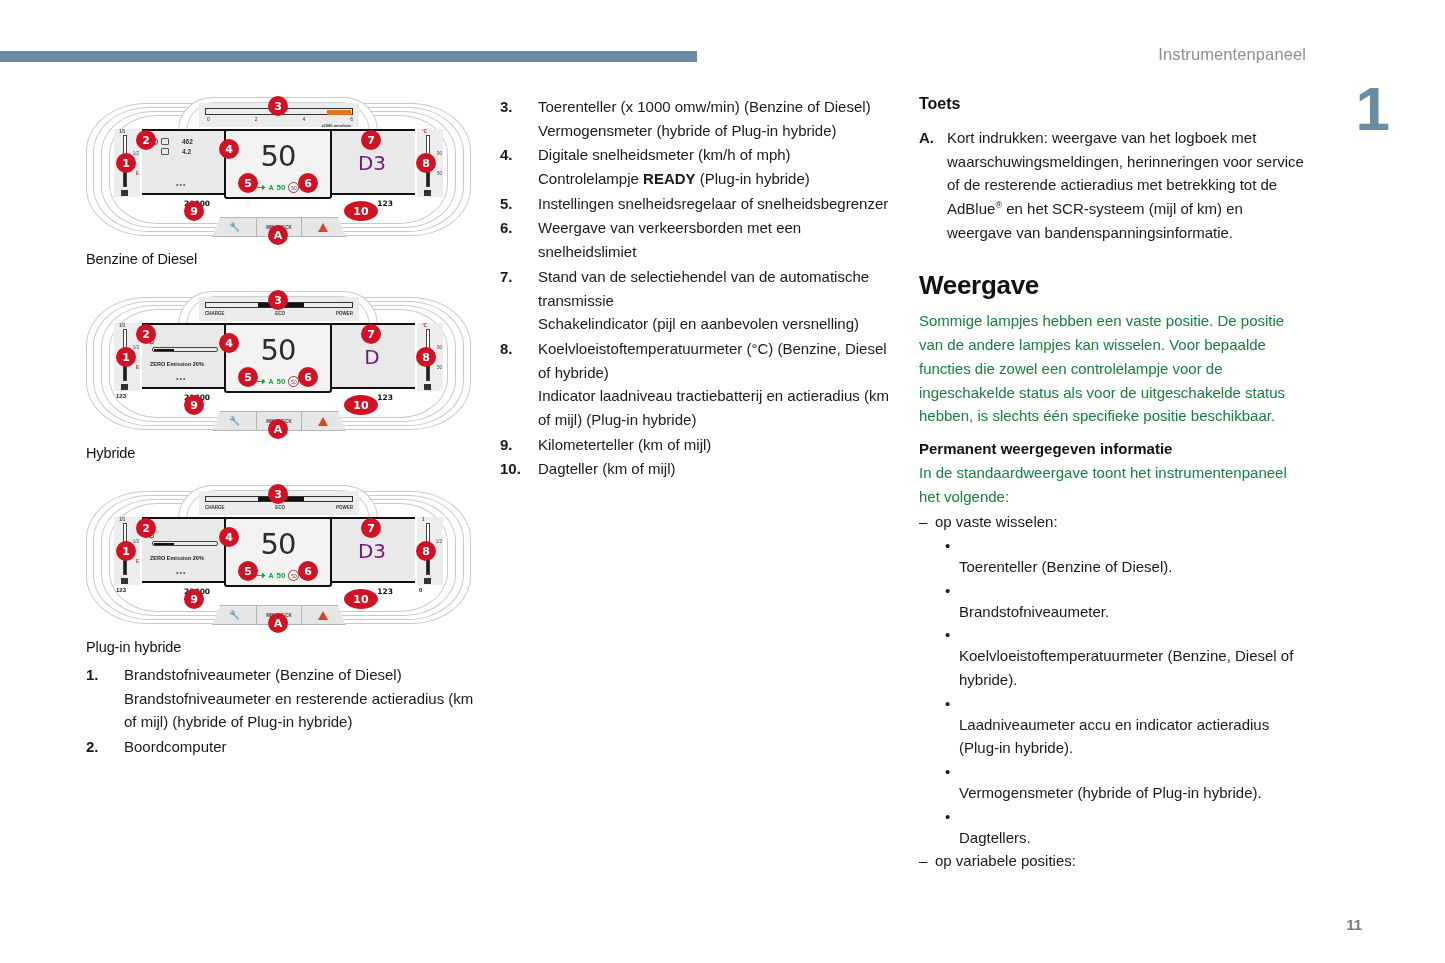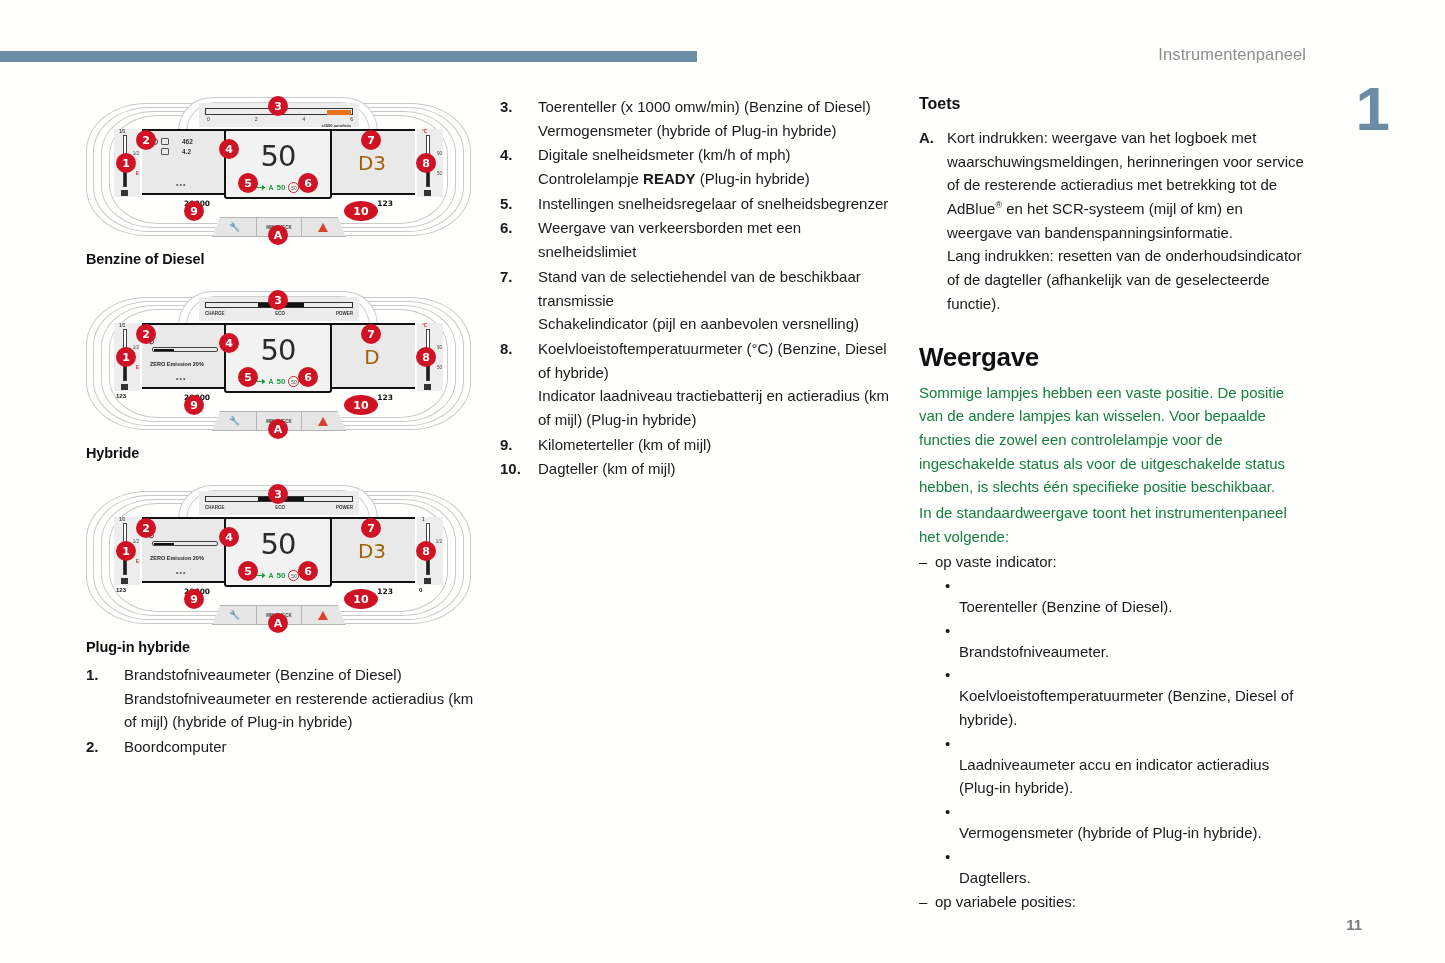--- a/index.html
+++ b/index.html
@@ -192,21 +192,21 @@
   }
 
   
   .gearbox {
     position: absolute;
     right: 4px; top: 4px;
     width: 78px; height: 56px;
     display: flex; align-items: center; justify-content: center;
   }
   .gear-value {
-    font-size: 20px; color: #a16207;
+    font-size: 20px; color: #701a75;
     font-family: "DejaVu Sans", sans-serif;
   }
 
   
   .topgauge {
     position: absolute;
     left: 113px; top: 8px;
     width: 160px; height: 24px;
     background: #ececec;
   }
@@ -329,21 +329,21 @@
     align-items: center;
     justify-content: center;
     font-family: "DejaVu Sans", sans-serif;
     z-index: 6;
   }
   .badge.wide { width: 34px; }
 
   .fig-caption {
     margin-top: 6px;
     font-size: 14.5px;
-    font-weight: bold;
+    font-weight: normal;
     color: #111;
     letter-spacing: -0.1px;
   }
 
   
   .num-list { margin-top: 8px; }
   .num-item {
     display: flex;
     margin-bottom: 1px;
     font-size: 15px;
@@ -743,21 +743,21 @@
       <div class="num-item">
         <div class="num-marker">6.</div>
         <div class="num-body">
           <span class="sub">Weergave van verkeersborden met een snelheidslimiet</span>
         </div>
       </div>
 
       <div class="num-item">
         <div class="num-marker">7.</div>
         <div class="num-body">
-          <span class="sub">Stand van de selectiehendel van de beschikbaar transmissie</span>
+          <span class="sub">Stand van de selectiehendel van de automatische transmissie</span>
           <span class="sub">Schakelindicator (pijl en aanbevolen versnelling)</span>
         </div>
       </div>
 
       <div class="num-item">
         <div class="num-marker">8.</div>
         <div class="num-body">
           <span class="sub">Koelvloeistoftemperatuurmeter (°C) (Benzine, Diesel of hybride)</span>
           <span class="sub">Indicator laadniveau tractiebatterij en actieradius (km of mijl) (Plug-in hybride)</span>
         </div>
@@ -781,36 +781,36 @@
   </div>
 
   <div class="col col-right">
 
     <h2 class="section-title">Toets</h2>
 
     <div class="num-item">
       <div class="num-marker" style="flex:0 0 28px;">A.</div>
       <div class="num-body">
         <span class="sub"><span>Kort indrukken: weergave van het logboek met waarschuwingsmeldingen, herinneringen voor service of de resterende actieradius met betrekking tot de AdBlue</span><sup class="reg">®</sup><span> en het SCR-systeem (mijl of km) en weergave van bandenspanningsinformatie.</span></span>
-        <span class="sub">Lang indrukken: resetten van de onderhoudsindicator of de dagteller (afhankelijk van de geselecteerde functie).</span>
       </div>
     </div>
 
     <h1 class="big-title">Weergave</h1>
 
     <p class="body-text">Sommige lampjes hebben een vaste positie. De positie van de andere lampjes kan wisselen. Voor bepaalde functies die zowel een controlelampje voor de ingeschakelde status als voor de uitgeschakelde status hebben, is slechts één specifieke positie beschikbaar.</p>
 
+    <h3 class="sub-title">Permanent weergegeven informatie</h3>
 
     <p class="body-text">In de standaardweergave toont het instrumentenpaneel het volgende:</p>
 
     <div class="dash-list">
 
       <div class="dash-item">
         <span class="dash-mark">–</span>
-        <span>op vaste indicator:</span>
+        <span>op vaste wisselen:</span>
       </div>
 
       <div class="bullet-list">
         <div class="bullet-item">
           <span class="bullet-mark">•</span>
           <span class="bullet-body">Toerenteller (Benzine of Diesel).</span>
         </div>
         <div class="bullet-item">
           <span class="bullet-mark">•</span>
           <span class="bullet-body">Brandstofniveaumeter.</span>

